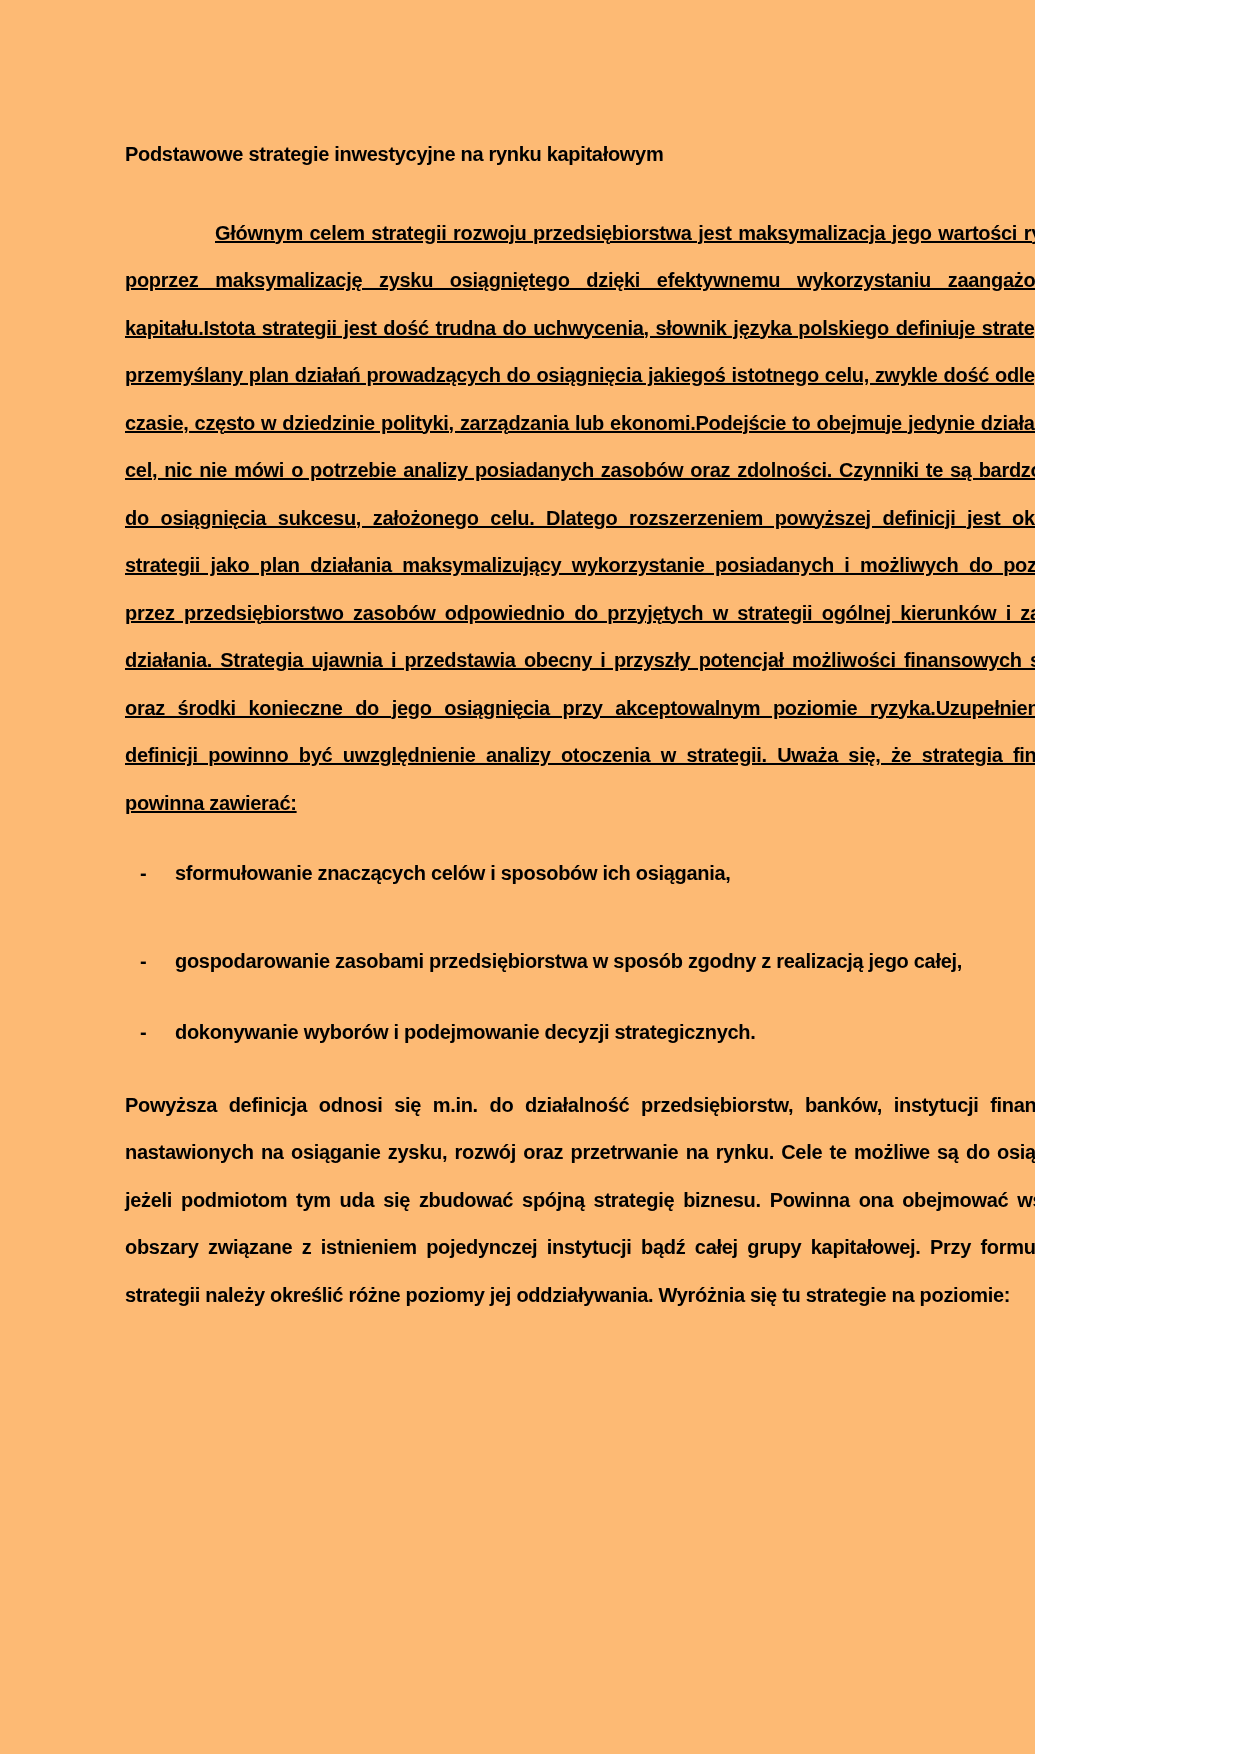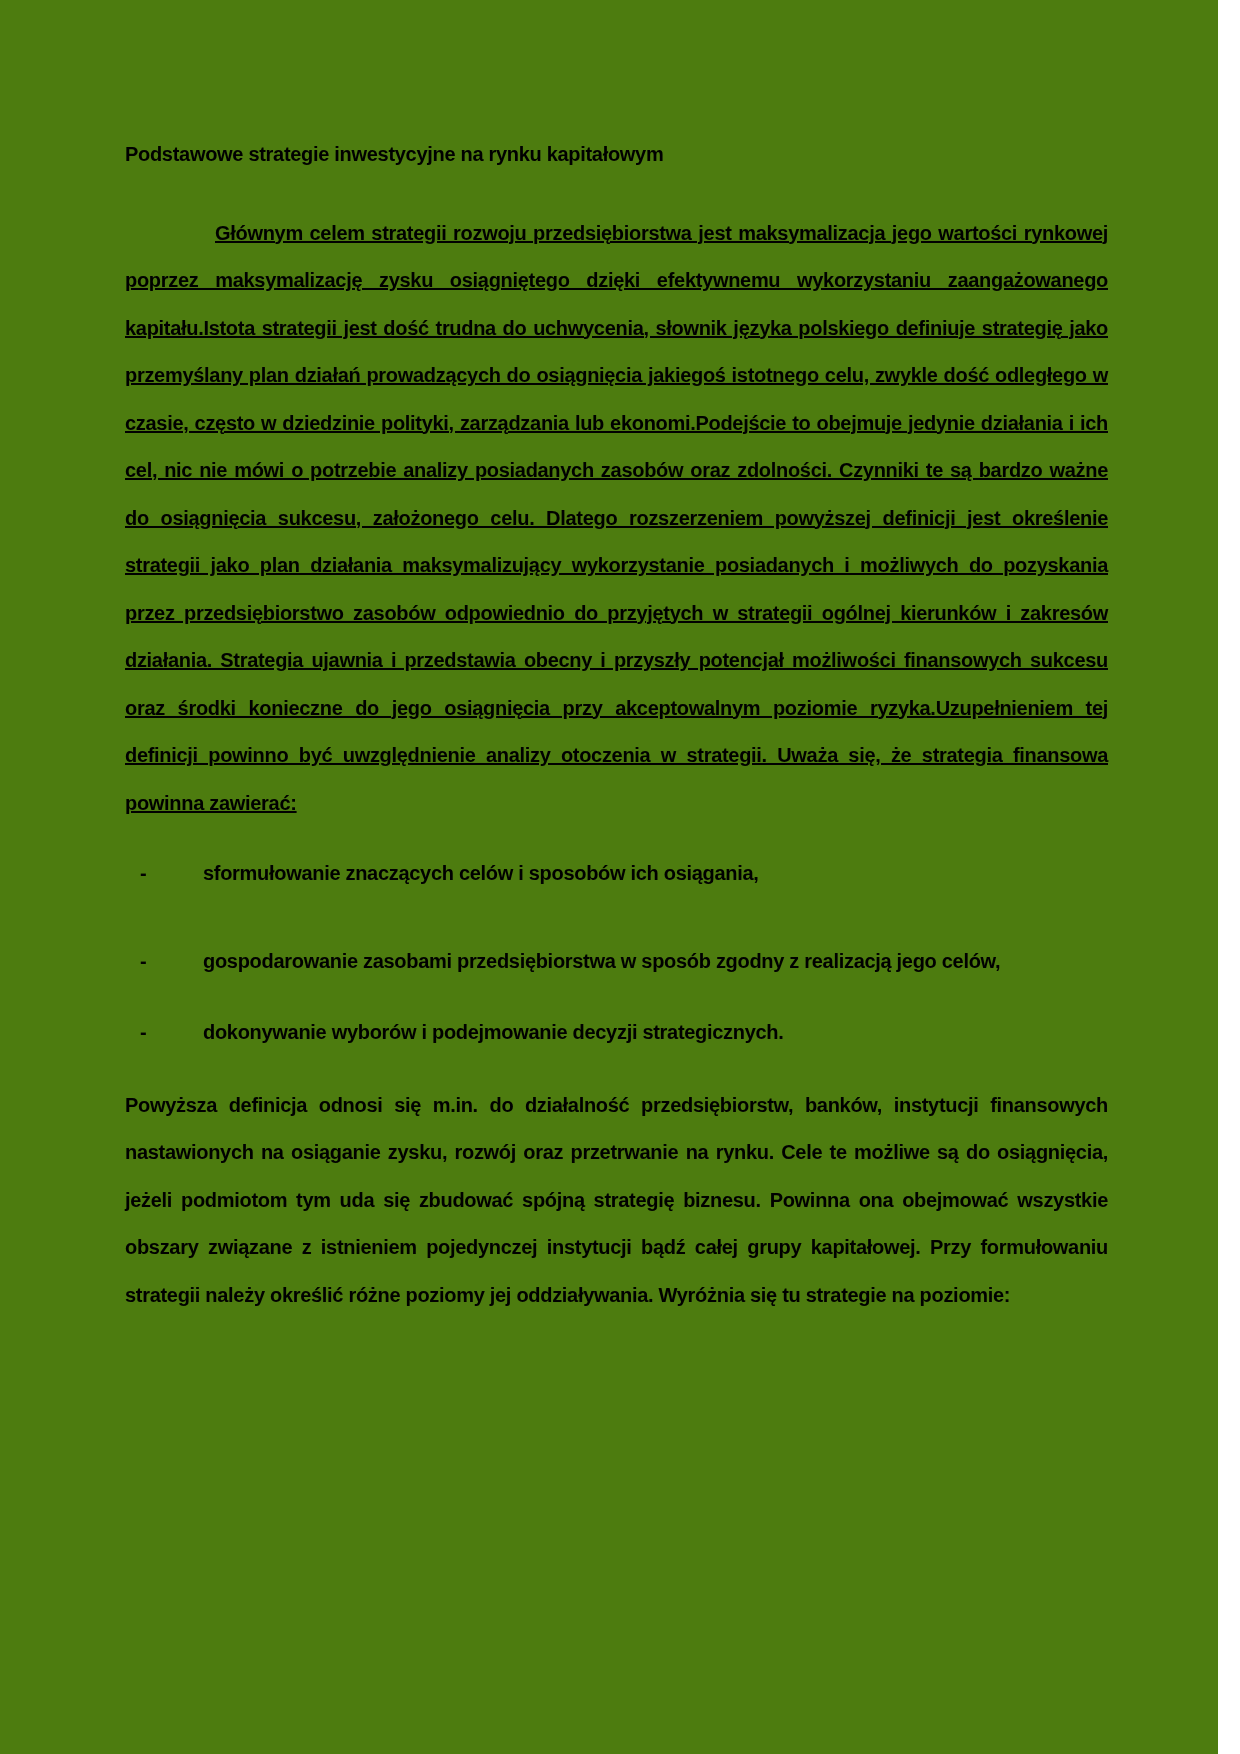--- a/index.html
+++ b/index.html
@@ -2,23 +2,23 @@
 <html lang="pl"><head>
 <meta charset="utf-8">
 <style>
   html, body {
     margin: 0;
     padding: 0;
     background: #ffffff;
   }
   .page {
     position: relative;
-    width: 1218px;
+    width: 1035px;
     height: 1754px;
-    background: #4d7c0f;
+    background: #fdba74;
     color: #000000;
     font-family: "Liberation Sans", sans-serif;
     font-weight: 700;
     font-size: 20px;
     letter-spacing: -0.3px;
     line-height: 47.5px;
     overflow: hidden;
   }
   .content {
     position: absolute;
@@ -48,21 +48,21 @@
   .bullet {
     display: flex;
     align-items: flex-start;
   }
   .bullet .dash {
     flex: none;
     width: 50px;
     padding-left: 15px;
     box-sizing: border-box;
   }
-  .bullet .bullet-text { flex: 1; margin-left: 28px; }
+  .bullet .bullet-text { flex: 1; }
   .li-2 { margin-top: 23px; }
   .li-3 { margin-top: 40px; }
   .li-4 { margin-top: 24px; }
   .p-scope {
     margin-top: 25px;
     text-align: justify;
   }
 </style>
 </head>
 <body>
@@ -75,21 +75,21 @@
     <p class="p-intro">Głównym celem strategii rozwoju przedsiębiorstwa jest maksymalizacja jego wartości rynkowej poprzez maksymalizację zysku osiągniętego dzięki efektywnemu wykorzystaniu zaangażowanego kapitału.Istota strategii jest dość trudna do uchwycenia, słownik języka polskiego definiuje strategię jako przemyślany plan działań prowadzących do osiągnięcia jakiegoś istotnego celu, zwykle dość odległego w czasie, często w dziedzinie polityki, zarządzania lub ekonomi.Podejście to obejmuje jedynie działania i ich cel, nic nie mówi o potrzebie analizy posiadanych zasobów oraz zdolności. Czynniki te są bardzo ważne do osiągnięcia sukcesu, założonego celu. Dlatego rozszerzeniem powyższej definicji jest określenie strategii jako plan działania maksymalizujący wykorzystanie posiadanych i możliwych do pozyskania przez przedsiębiorstwo zasobów odpowiednio do przyjętych w strategii ogólnej kierunków i zakresów działania. Strategia ujawnia i przedstawia obecny i przyszły potencjał możliwości finansowych sukcesu oraz środki konieczne do jego osiągnięcia przy akceptowalnym poziomie ryzyka.Uzupełnieniem tej definicji powinno być uwzględnienie analizy otoczenia w strategii. Uważa się, że strategia finansowa powinna zawierać:</p>
 
 
     <div class="bullet li-2">
       <span class="dash">-</span>
       <span class="bullet-text">sformułowanie znaczących celów i sposobów ich osiągania,</span>
     </div>
 
     <div class="bullet li-3">
       <span class="dash">-</span>
-      <span class="bullet-text">gospodarowanie zasobami przedsiębiorstwa w sposób zgodny z realizacją jego celów,</span>
+      <span class="bullet-text">gospodarowanie zasobami przedsiębiorstwa w sposób zgodny z realizacją jego całej,</span>
     </div>
 
     <div class="bullet li-4">
       <span class="dash">-</span>
       <span class="bullet-text">dokonywanie wyborów i podejmowanie decyzji strategicznych.</span>
     </div>
 
     <p class="p-scope">Powyższa definicja odnosi się m.in. do działalność przedsiębiorstw, banków, instytucji finansowych nastawionych na osiąganie zysku, rozwój oraz przetrwanie na rynku. Cele te możliwe są do osiągnięcia, jeżeli podmiotom tym uda się zbudować spójną strategię biznesu. Powinna ona obejmować wszystkie obszary związane z istnieniem pojedynczej instytucji bądź całej grupy kapitałowej. Przy formułowaniu strategii należy określić różne poziomy jej oddziaływania. Wyróżnia się tu strategie na poziomie:</p>
 
   </div>

